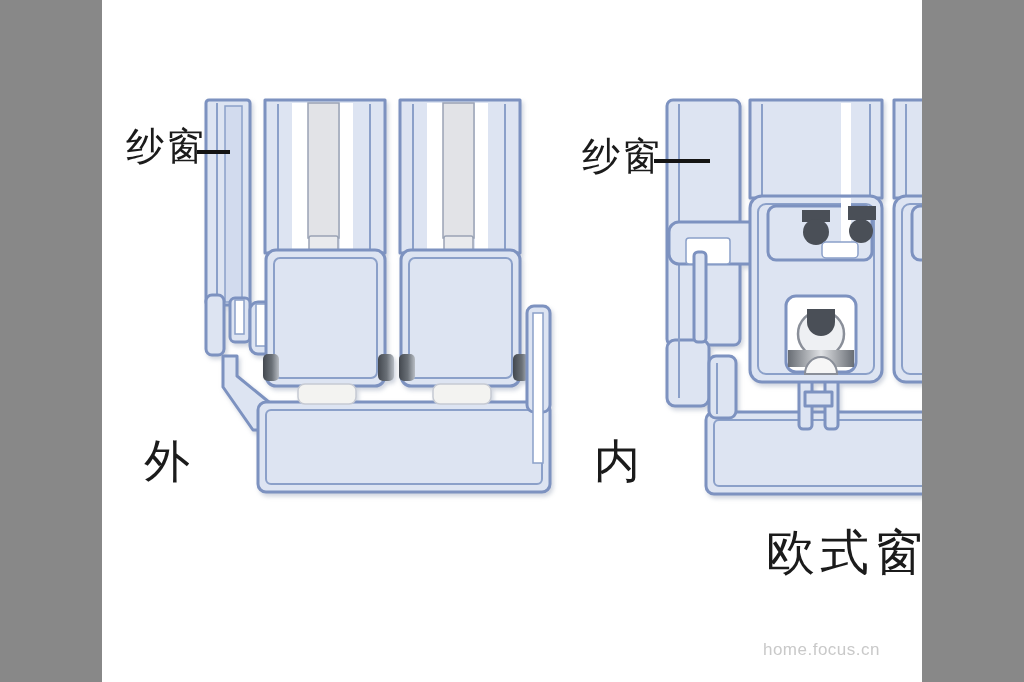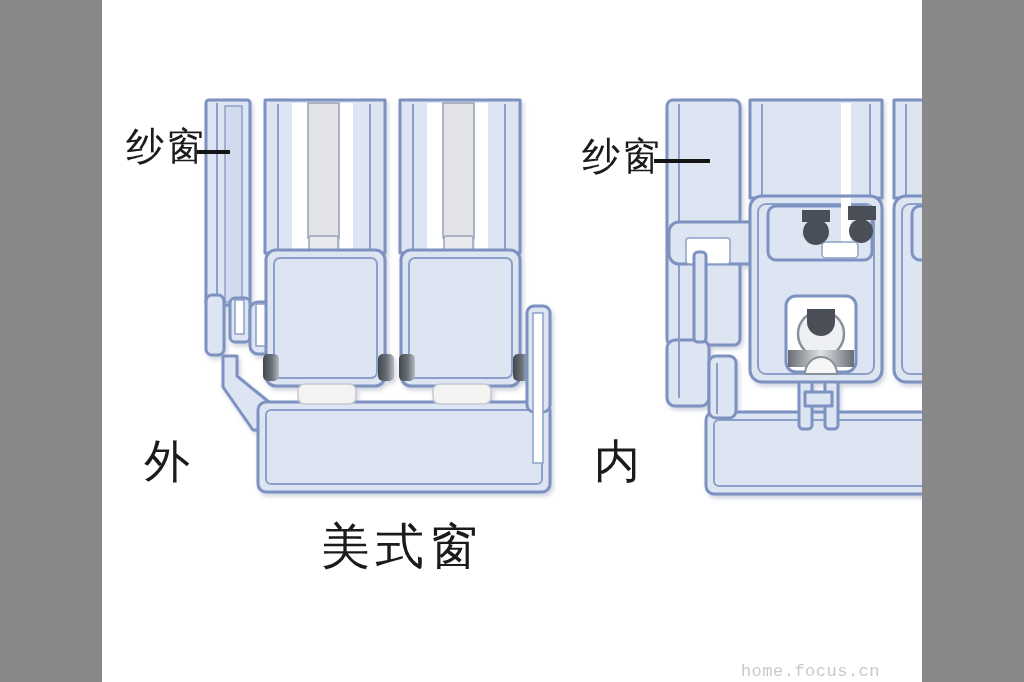--- a/index.html
+++ b/index.html
@@ -21,22 +21,22 @@
   .wheel{fill:#eef0f3;stroke:#8a8f99;stroke-width:2.5;}
   .dome{fill:#f6f6f6;stroke:#8a8f99;stroke-width:2;}
   .shadow{filter:drop-shadow(2px 3px 2px rgba(100,115,150,.30));}
   .leader{stroke:#141414;stroke-width:4;}
 
   
   .lbl{position:absolute;color:var(--label-color,#1b1b1b);line-height:1;white-space:nowrap;}
   .screen-lbl{font-size:38px;letter-spacing:2px;}
   .side-lbl{font-size:46px;}
   .title-lbl{font-size:49px;letter-spacing:5px;width:260px;text-align:center;}
-  .watermark{position:absolute;right:42px;bottom:1px;font-size:17px;
-    color:var(--watermark-color,#c9c9c9);letter-spacing:.5px;font-family:Liberation Mono, monospace;}
+  .watermark{position:absolute;right:42px;bottom:22px;font-size:17px;
+    color:var(--watermark-color,#c9c9c9);letter-spacing:.5px;}
 </style>
 </head>
 <body>
 
 <div id="stage">
 
   <svg id="drawing" viewBox="0 0 1024 682" aria-hidden="true">
     <defs>
       <linearGradient id="gradSeal" x1="0" y1="0" x2="1" y2="0">
         <stop offset="0" stop-color="#43484f"></stop>
@@ -191,17 +191,17 @@
   <div class="lbl screen-lbl" style="left:24px;top:127px">纱窗</div>
 
   <div class="lbl screen-lbl" style="left:480px;top:137px">纱窗</div>
 
   <div class="lbl side-lbl" style="left:42px;top:438px">外</div>
 
   <div class="lbl side-lbl" style="left:492px;top:438px">内</div>
 
   <div class="lbl side-lbl" style="left:935px;top:436px">外</div>
 
-  <div class="lbl title-lbl" style="left:170px;top:522px">美式窗</div>
-
+
+  <div class="lbl title-lbl" style="left:615px;top:528px">欧式窗</div>
 
   <div class="watermark">home.focus.cn</div>
 </div>
 
 </body></html>

